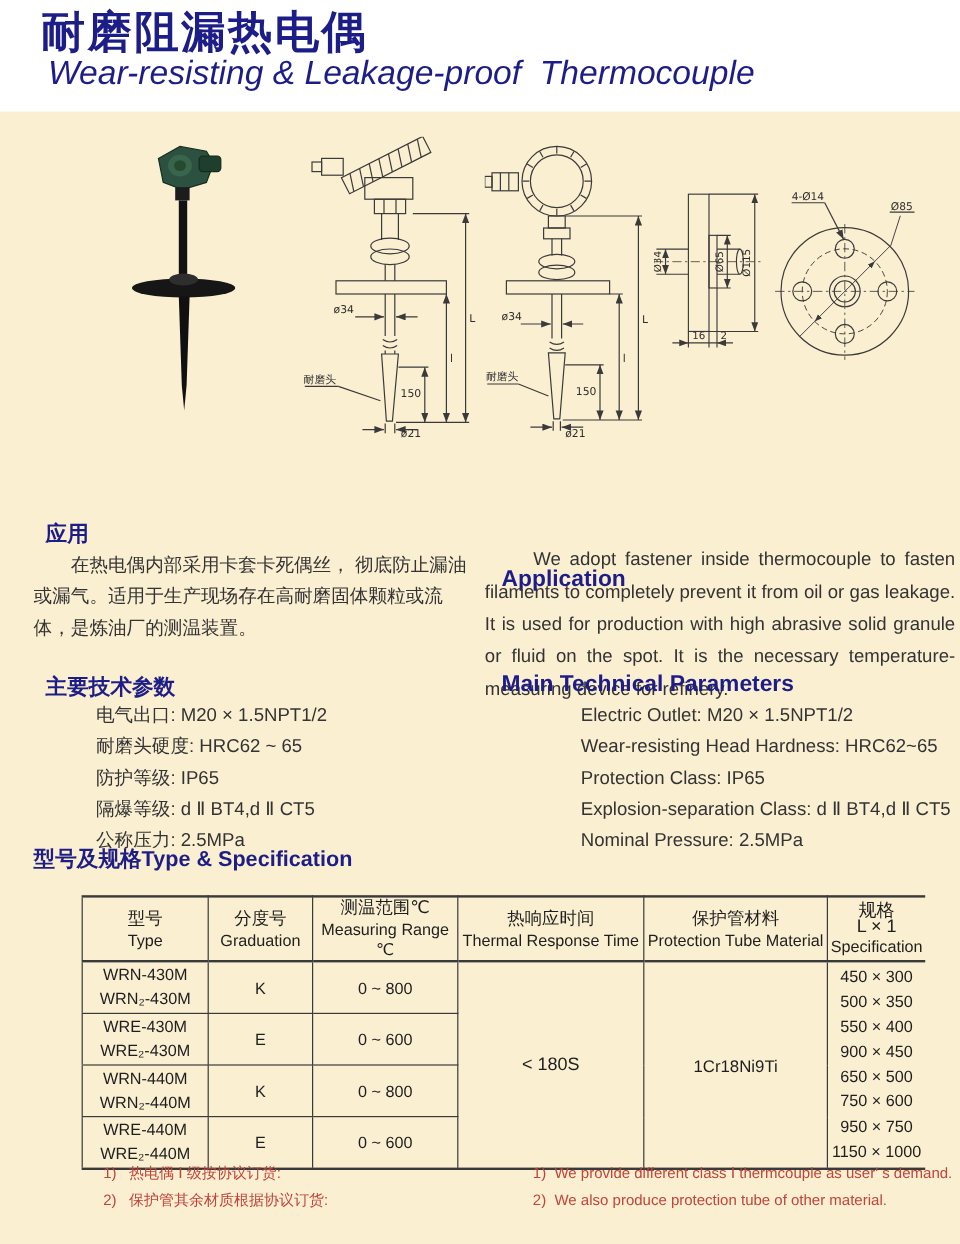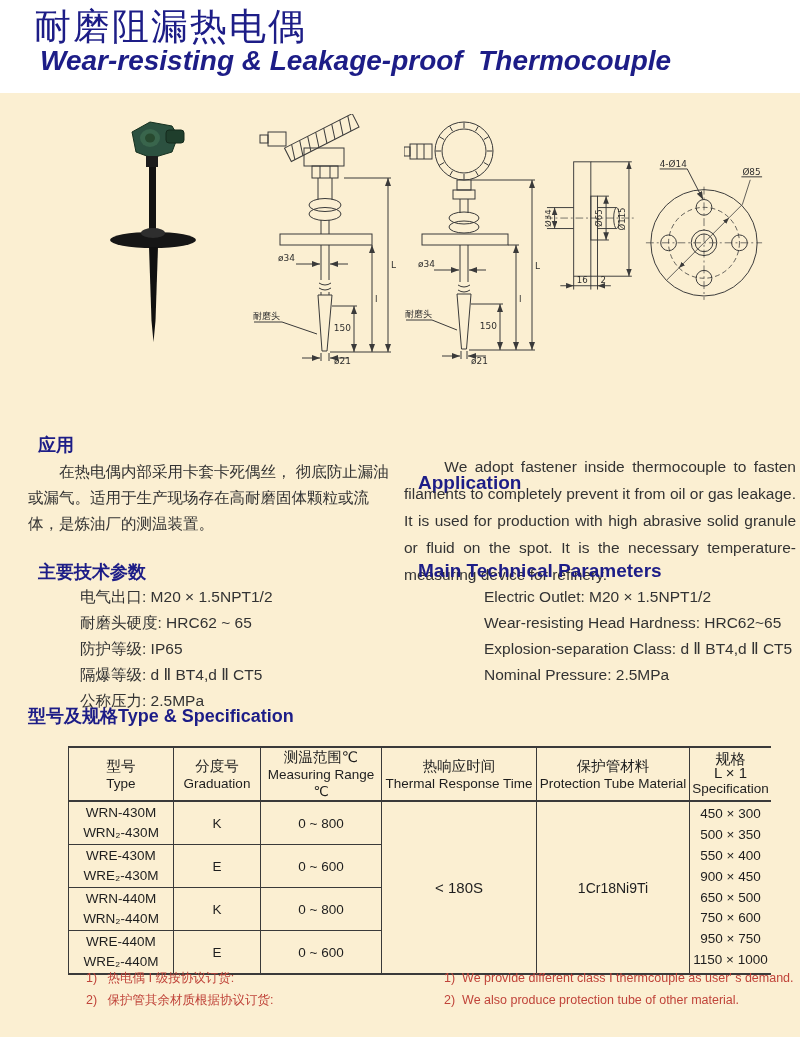--- a/index.html
+++ b/index.html
@@ -1,21 +1,21 @@
 <!DOCTYPE html>
 <html><head>
 <meta charset="utf-8">
 <style>
   html,body{margin:0;padding:0;background:#ffffff;}
   .page{position:relative;width:800px;height:1037px;background:#ffffff;overflow:hidden;
         font-family:"Liberation Sans","DejaVu Sans",sans-serif;color:#2e2e2e;}
   .abs{position:absolute;}
   .cream{position:absolute;left:0;top:93px;width:800px;height:944px;background:#FBEFD2;}
-  .title-zh{left:34px;top:2px;font-size:37px;font-weight:400;color:#1D1D87;letter-spacing:2px;white-space:pre;}
-  .title-en{left:40px;top:45px;font-size:28px;font-weight:700;font-style:italic;color:#1D1D87;white-space:pre;}
+  .title-zh{left:34px;top:2px;font-size:37px;font-weight:700;color:#1D1D87;letter-spacing:2px;white-space:pre;}
+  .title-en{left:40px;top:45px;font-size:28px;font-weight:400;font-style:italic;color:#1D1D87;white-space:pre;}
   .sec-head{font-size:18px;font-weight:700;color:#1D1D87;text-align:center;}
   .body-zh{width:366px;font-size:15.5px;line-height:26px;text-indent:2em;color:#333;}
   .body-en{width:392px;font-size:15.5px;line-height:27px;text-indent:2.6em;text-align:justify;color:#333;}
   .param-list div{font-size:15.5px;line-height:26px;color:#333;white-space:pre;}
   .ld{stroke:#3a3a3a;fill:none;stroke-width:1;}
   .dl{fill:#2e2e2e;stroke:none;font-size:9px;font-family:"DejaVu Sans",sans-serif;}
   .spec-table{border-collapse:collapse;table-layout:fixed;width:697px;background:transparent;
               border-top:2px solid #3a3a3a;border-bottom:2px solid #3a3a3a;border-left:1px solid #3a3a3a;}
   .spec-table th,.spec-table td{border-right:1px solid #3a3a3a;text-align:center;vertical-align:middle;
               font-weight:normal;color:#1e1e1e;padding:0;}
@@ -250,20 +250,21 @@
     <div>耐磨头硬度: HRC62 ~ 65</div>
     <div>防护等级: IP65</div>
     <div>隔爆等级: d Ⅱ BT4,d Ⅱ CT5</div>
     <div>公称压力: 2.5MPa</div>
   </div>
 
   <div class="abs sec-head" style="left:418px;top:560px;font-size:19px;">Main Technical Parameters</div>
   <div class="abs param-list" style="left:484px;top:584px">
     <div>Electric Outlet: M20 × 1.5NPT1/2</div>
     <div>Wear-resisting Head Hardness: HRC62~65</div>
+    <div>Protection Class: IP65</div>
     <div>Explosion-separation Class: d Ⅱ BT4,d Ⅱ CT5</div>
     <div>Nominal Pressure: 2.5MPa</div>
   </div>
 
   <div class="abs sec-head" style="left:28px;top:704px">型号及规格Type &amp; Specification</div>
 
   <table class="spec-table abs" style="left:68px;top:746px">
     <thead>
       <tr>
         <th style="width:104px">

